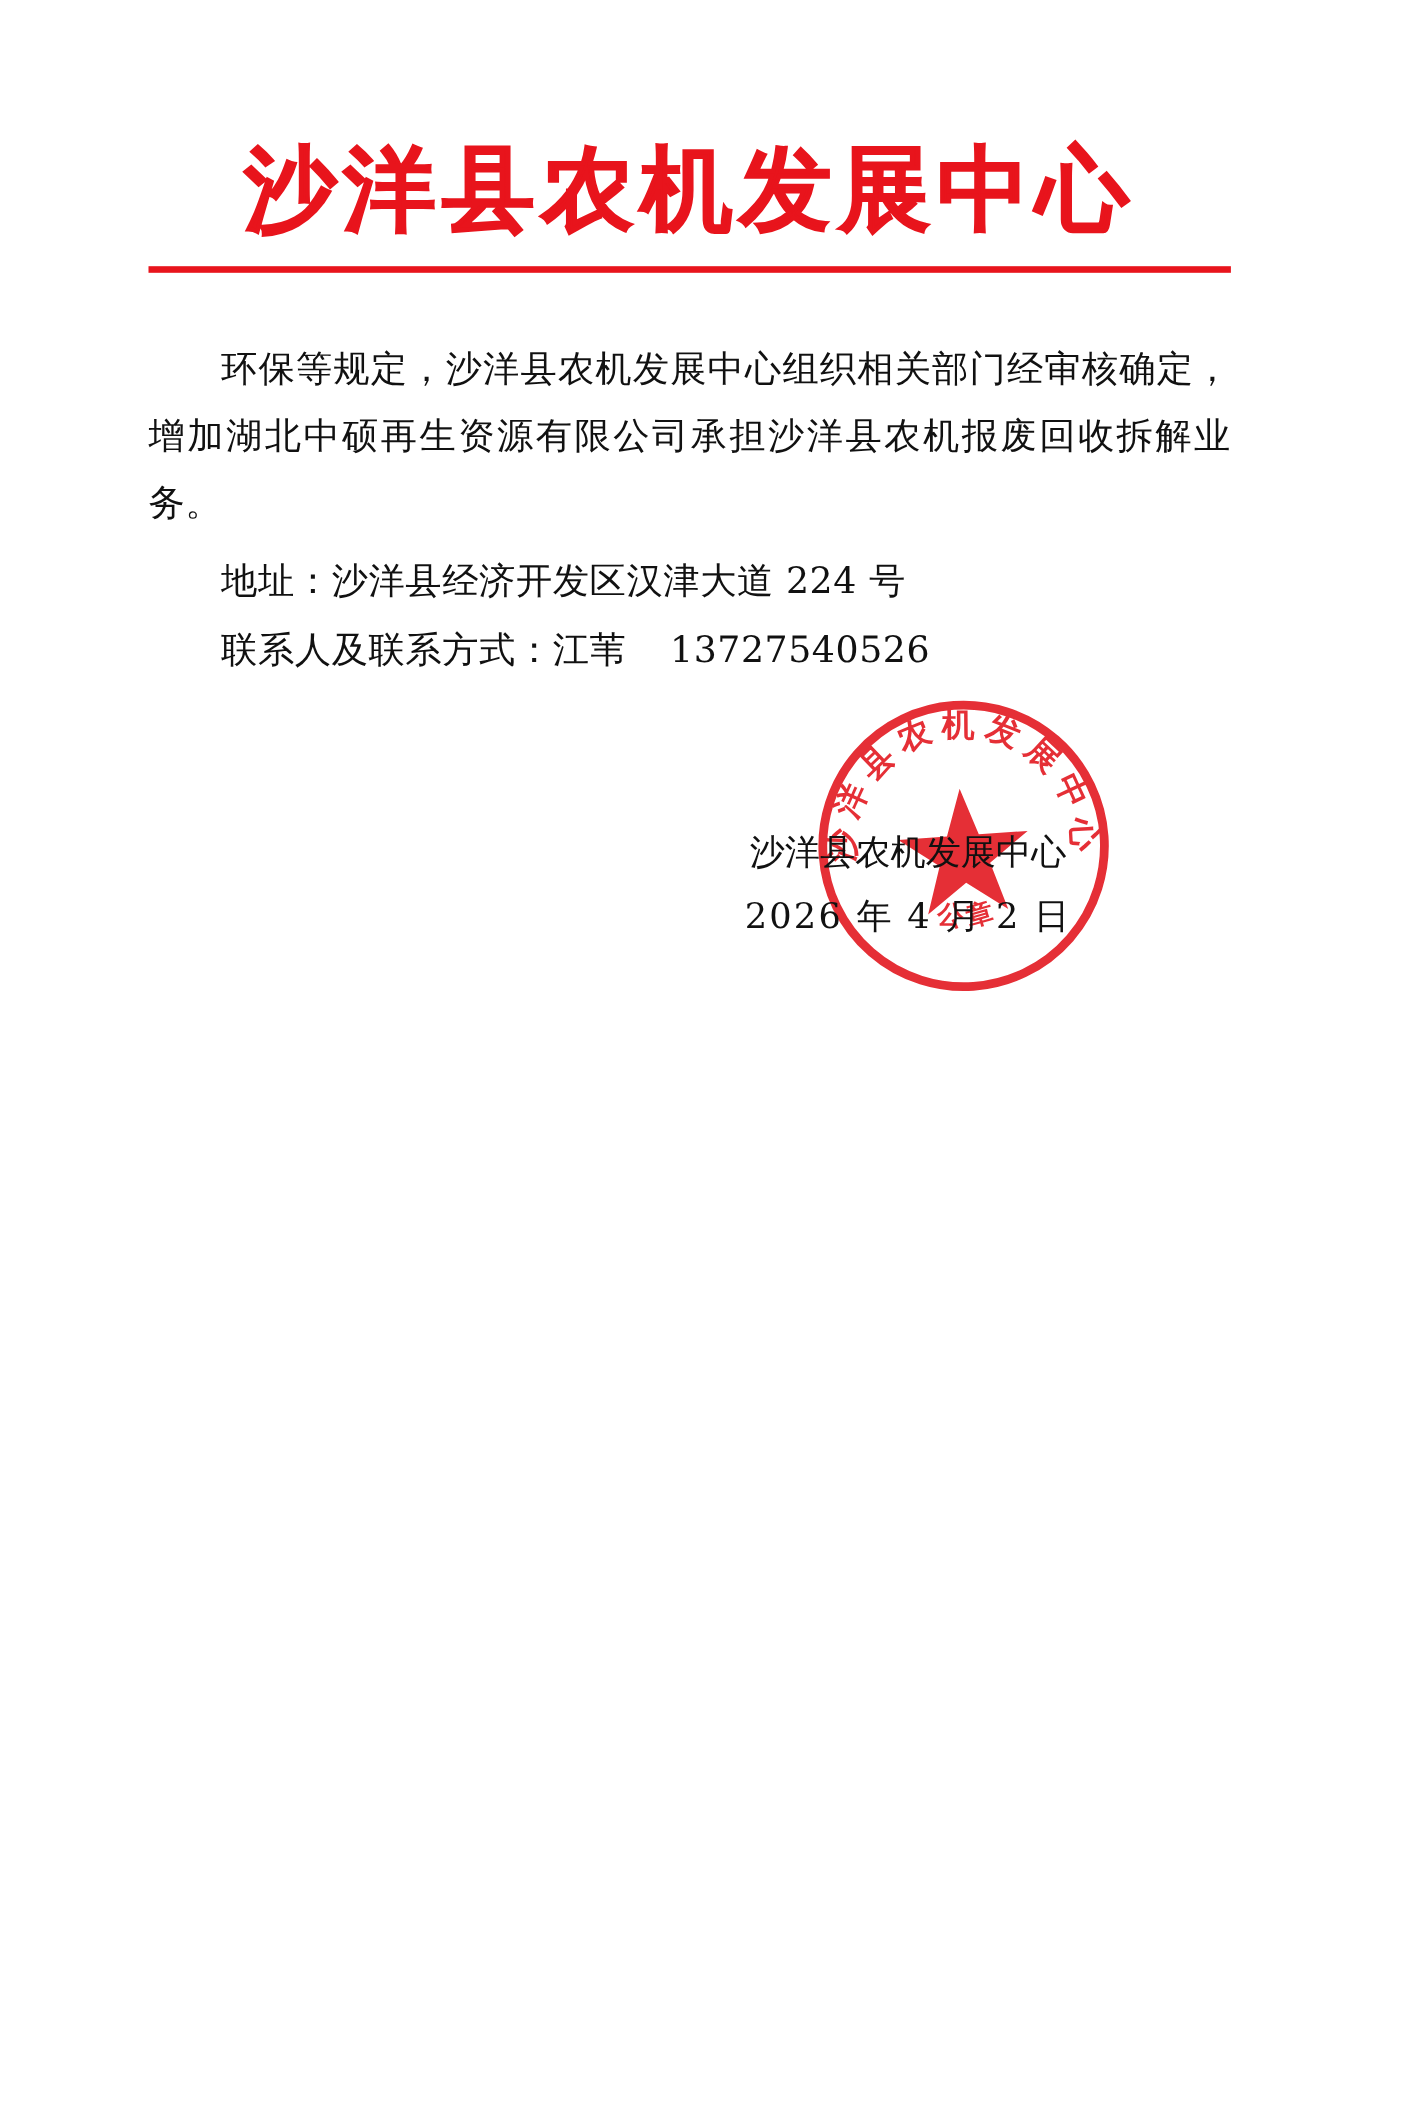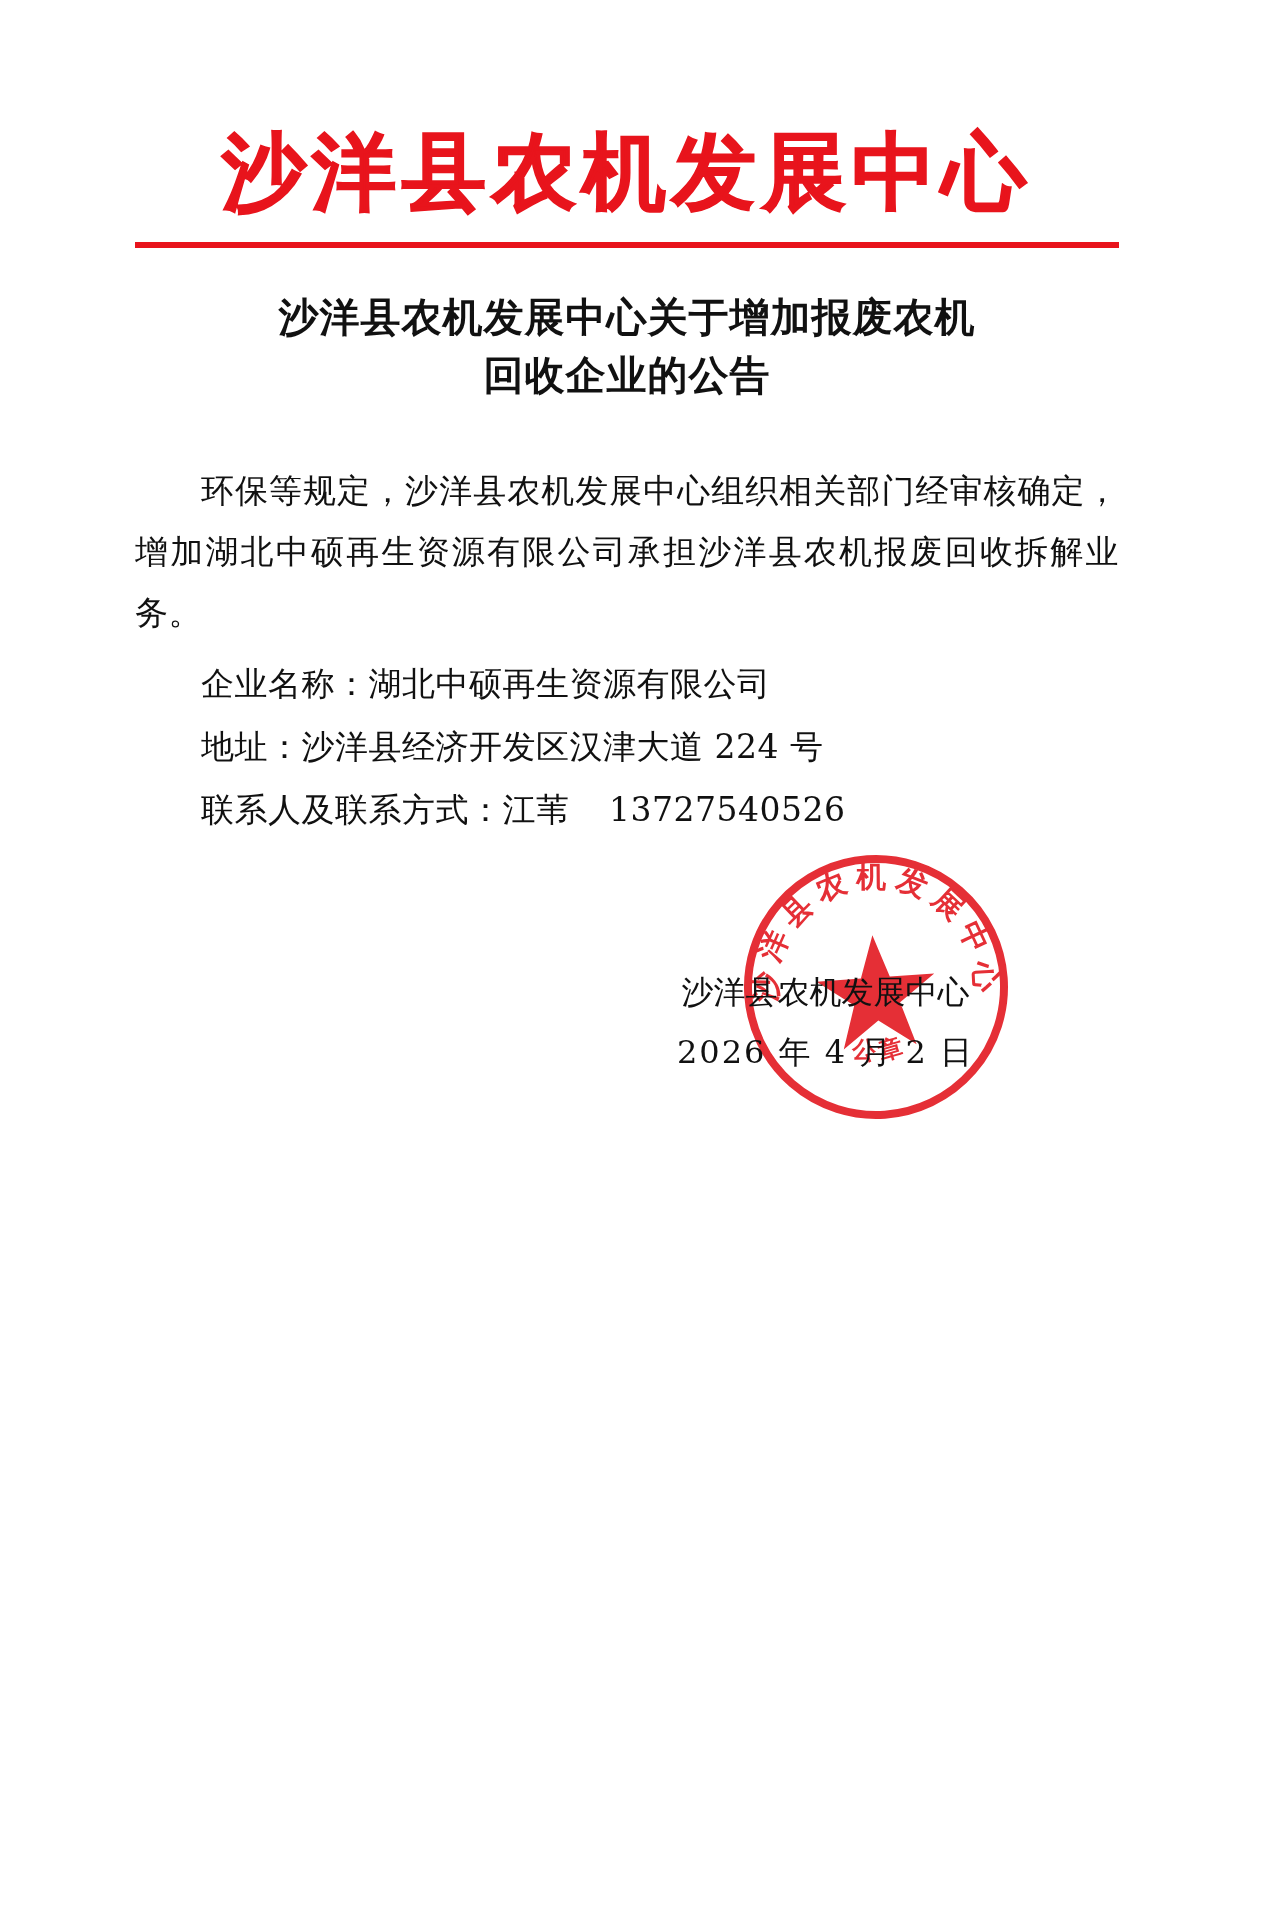--- a/index.html
+++ b/index.html
@@ -122,32 +122,25 @@
 </head>
 <body>
 
 <div class="page">
 
   <div class="masthead">
     <div class="masthead-title">沙洋县农机发展中心</div>
     <div class="masthead-rule"></div>
   </div>
 
-  <div class="doc-title">
-    <span class="line">沙洋县农机发展中心关于增加报废农机</span>
-    <span class="line">回收企业的公告</span>
-  </div>
 
   <div class="body-block">
     <p class="para">环保等规定，沙洋县农机发展中心组织相关部门经审核确定，增加湖北中硕再生资源有限公司承担沙洋县农机报废回收拆解业务。</p>
 
     <div class="info-list">
-      <div class="info-line">
-        <span>企业名称：</span><span>湖北中硕再生资源有限公司</span>
-      </div>
       <div class="info-line">
         <span>地址：</span><span>沙洋县经济开发区汉津大道 224 号</span>
       </div>
       <div class="info-line">
         <span>联系人及联系方式：</span><span>江苇</span><span class="gap"></span><span>13727540526</span>
       </div>
     </div>
   </div>
 
   <div class="sign-area">

